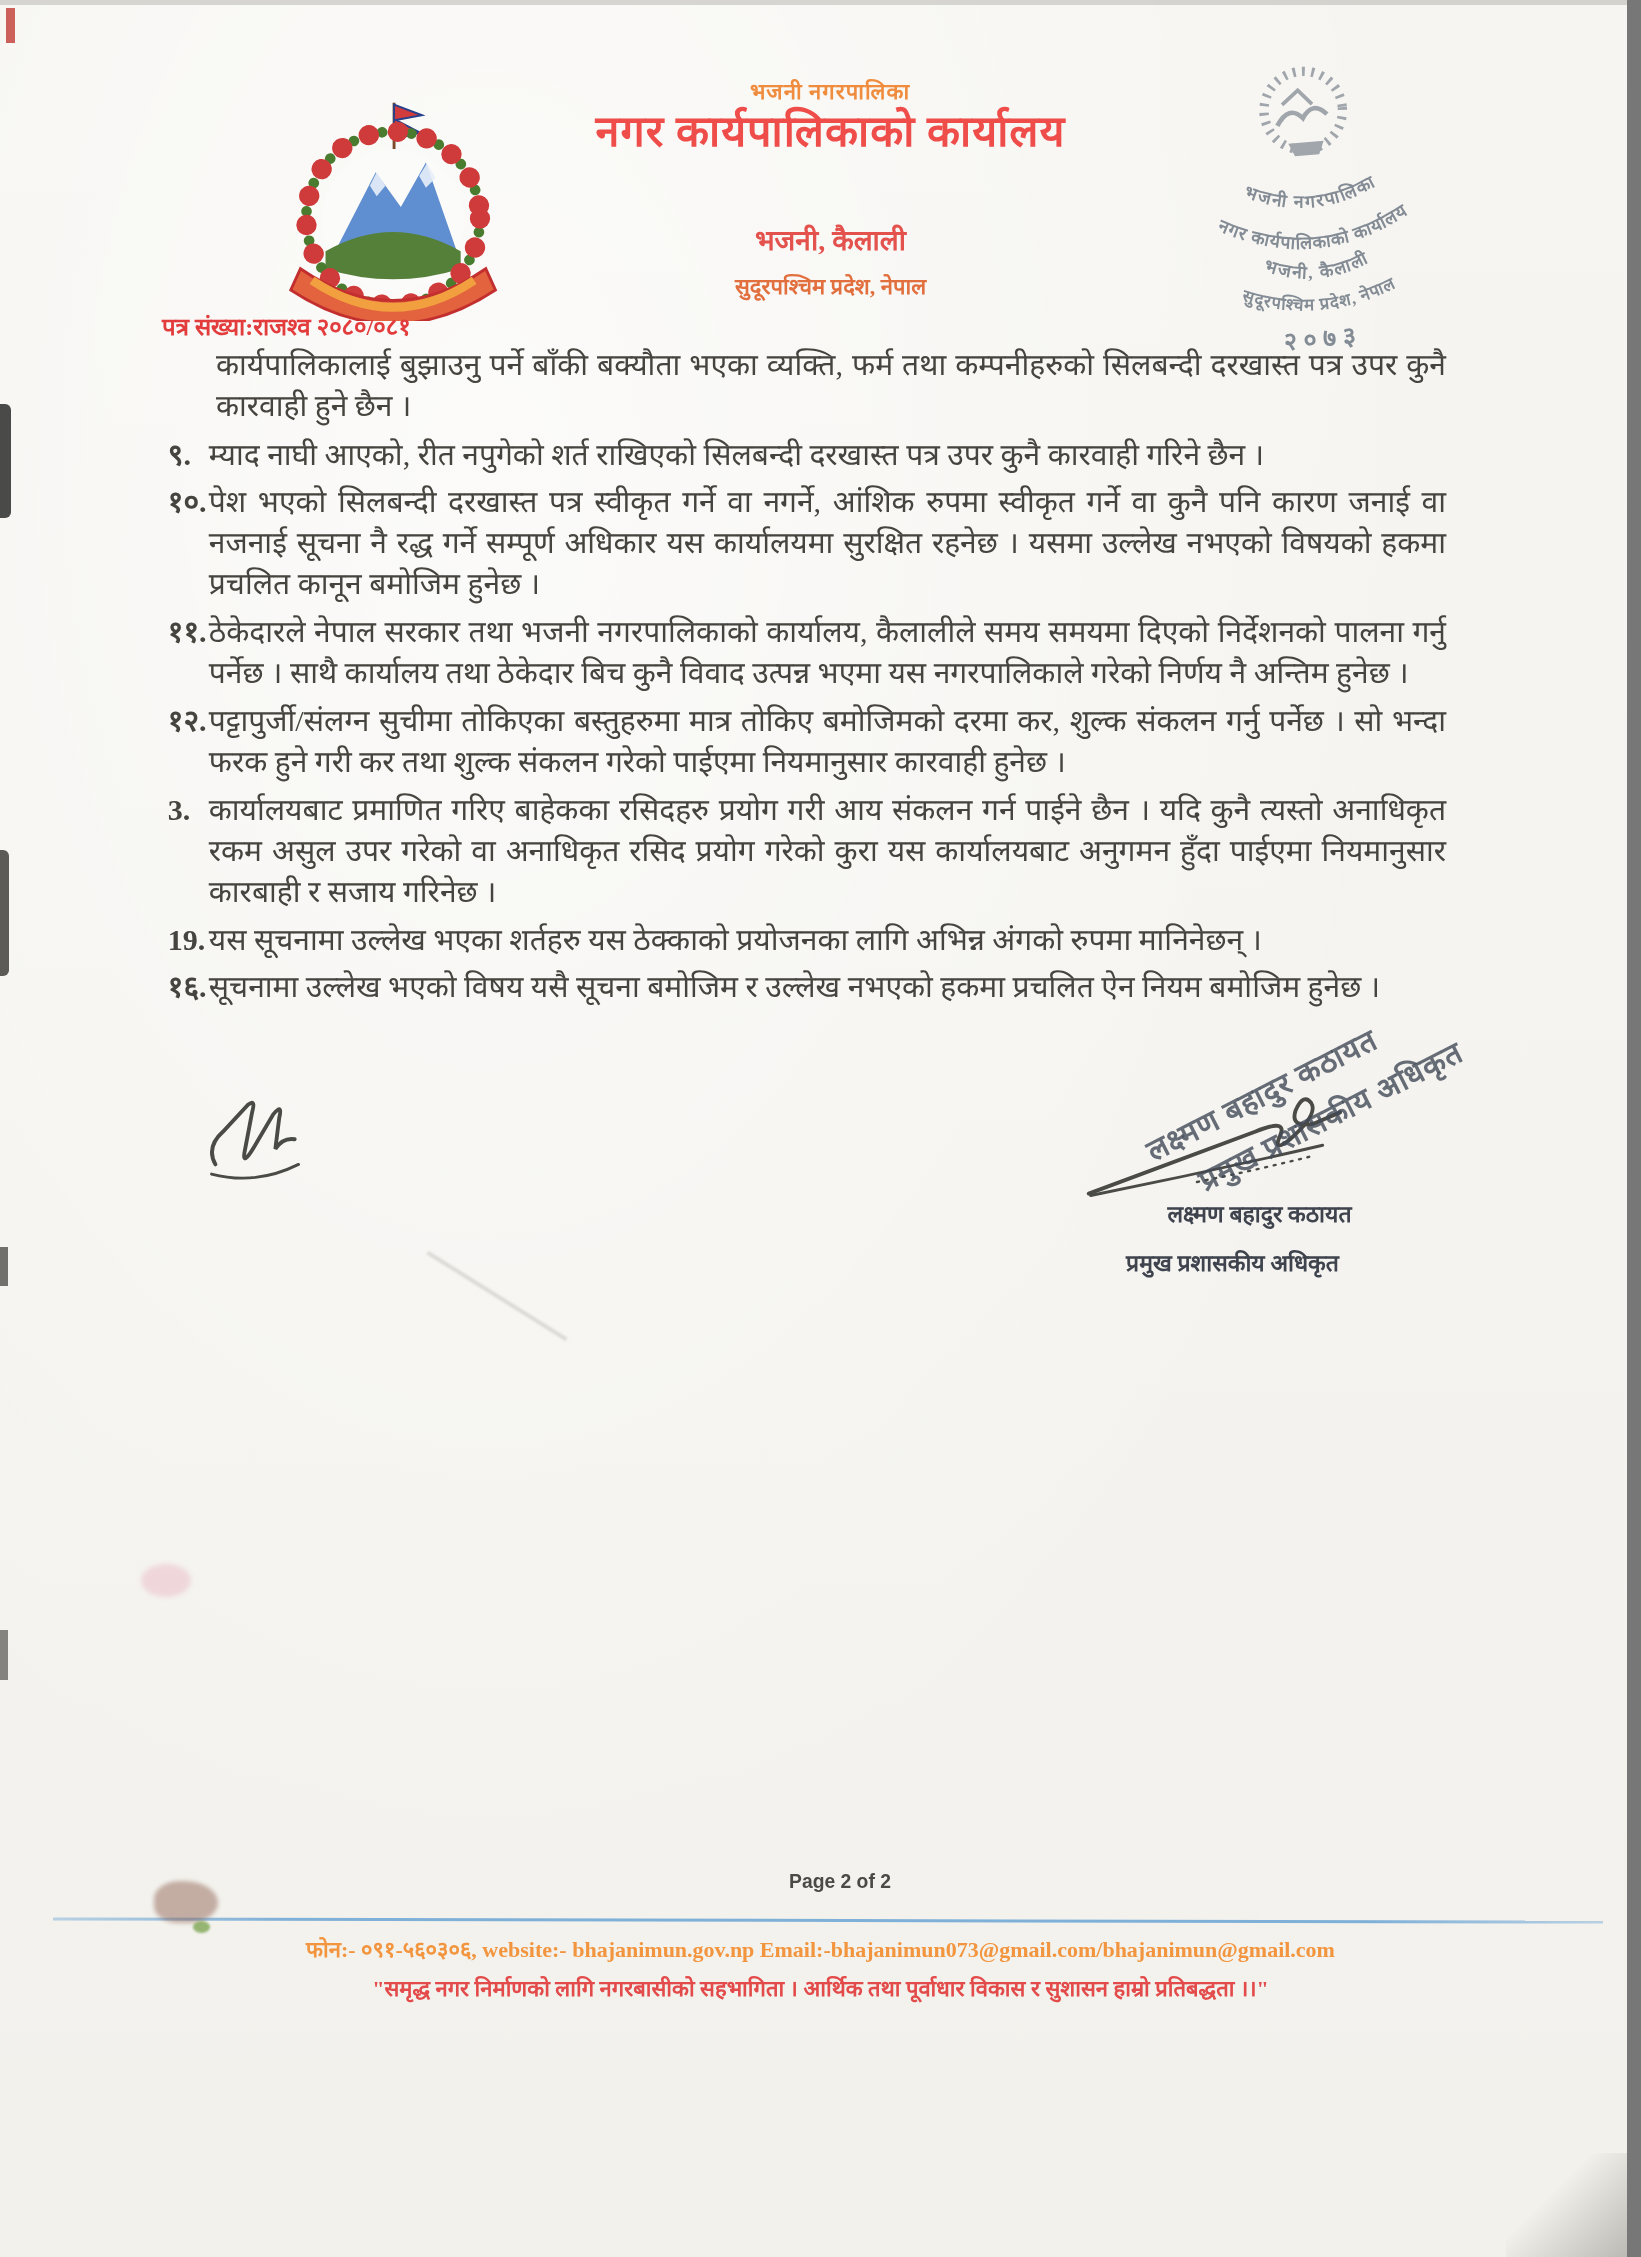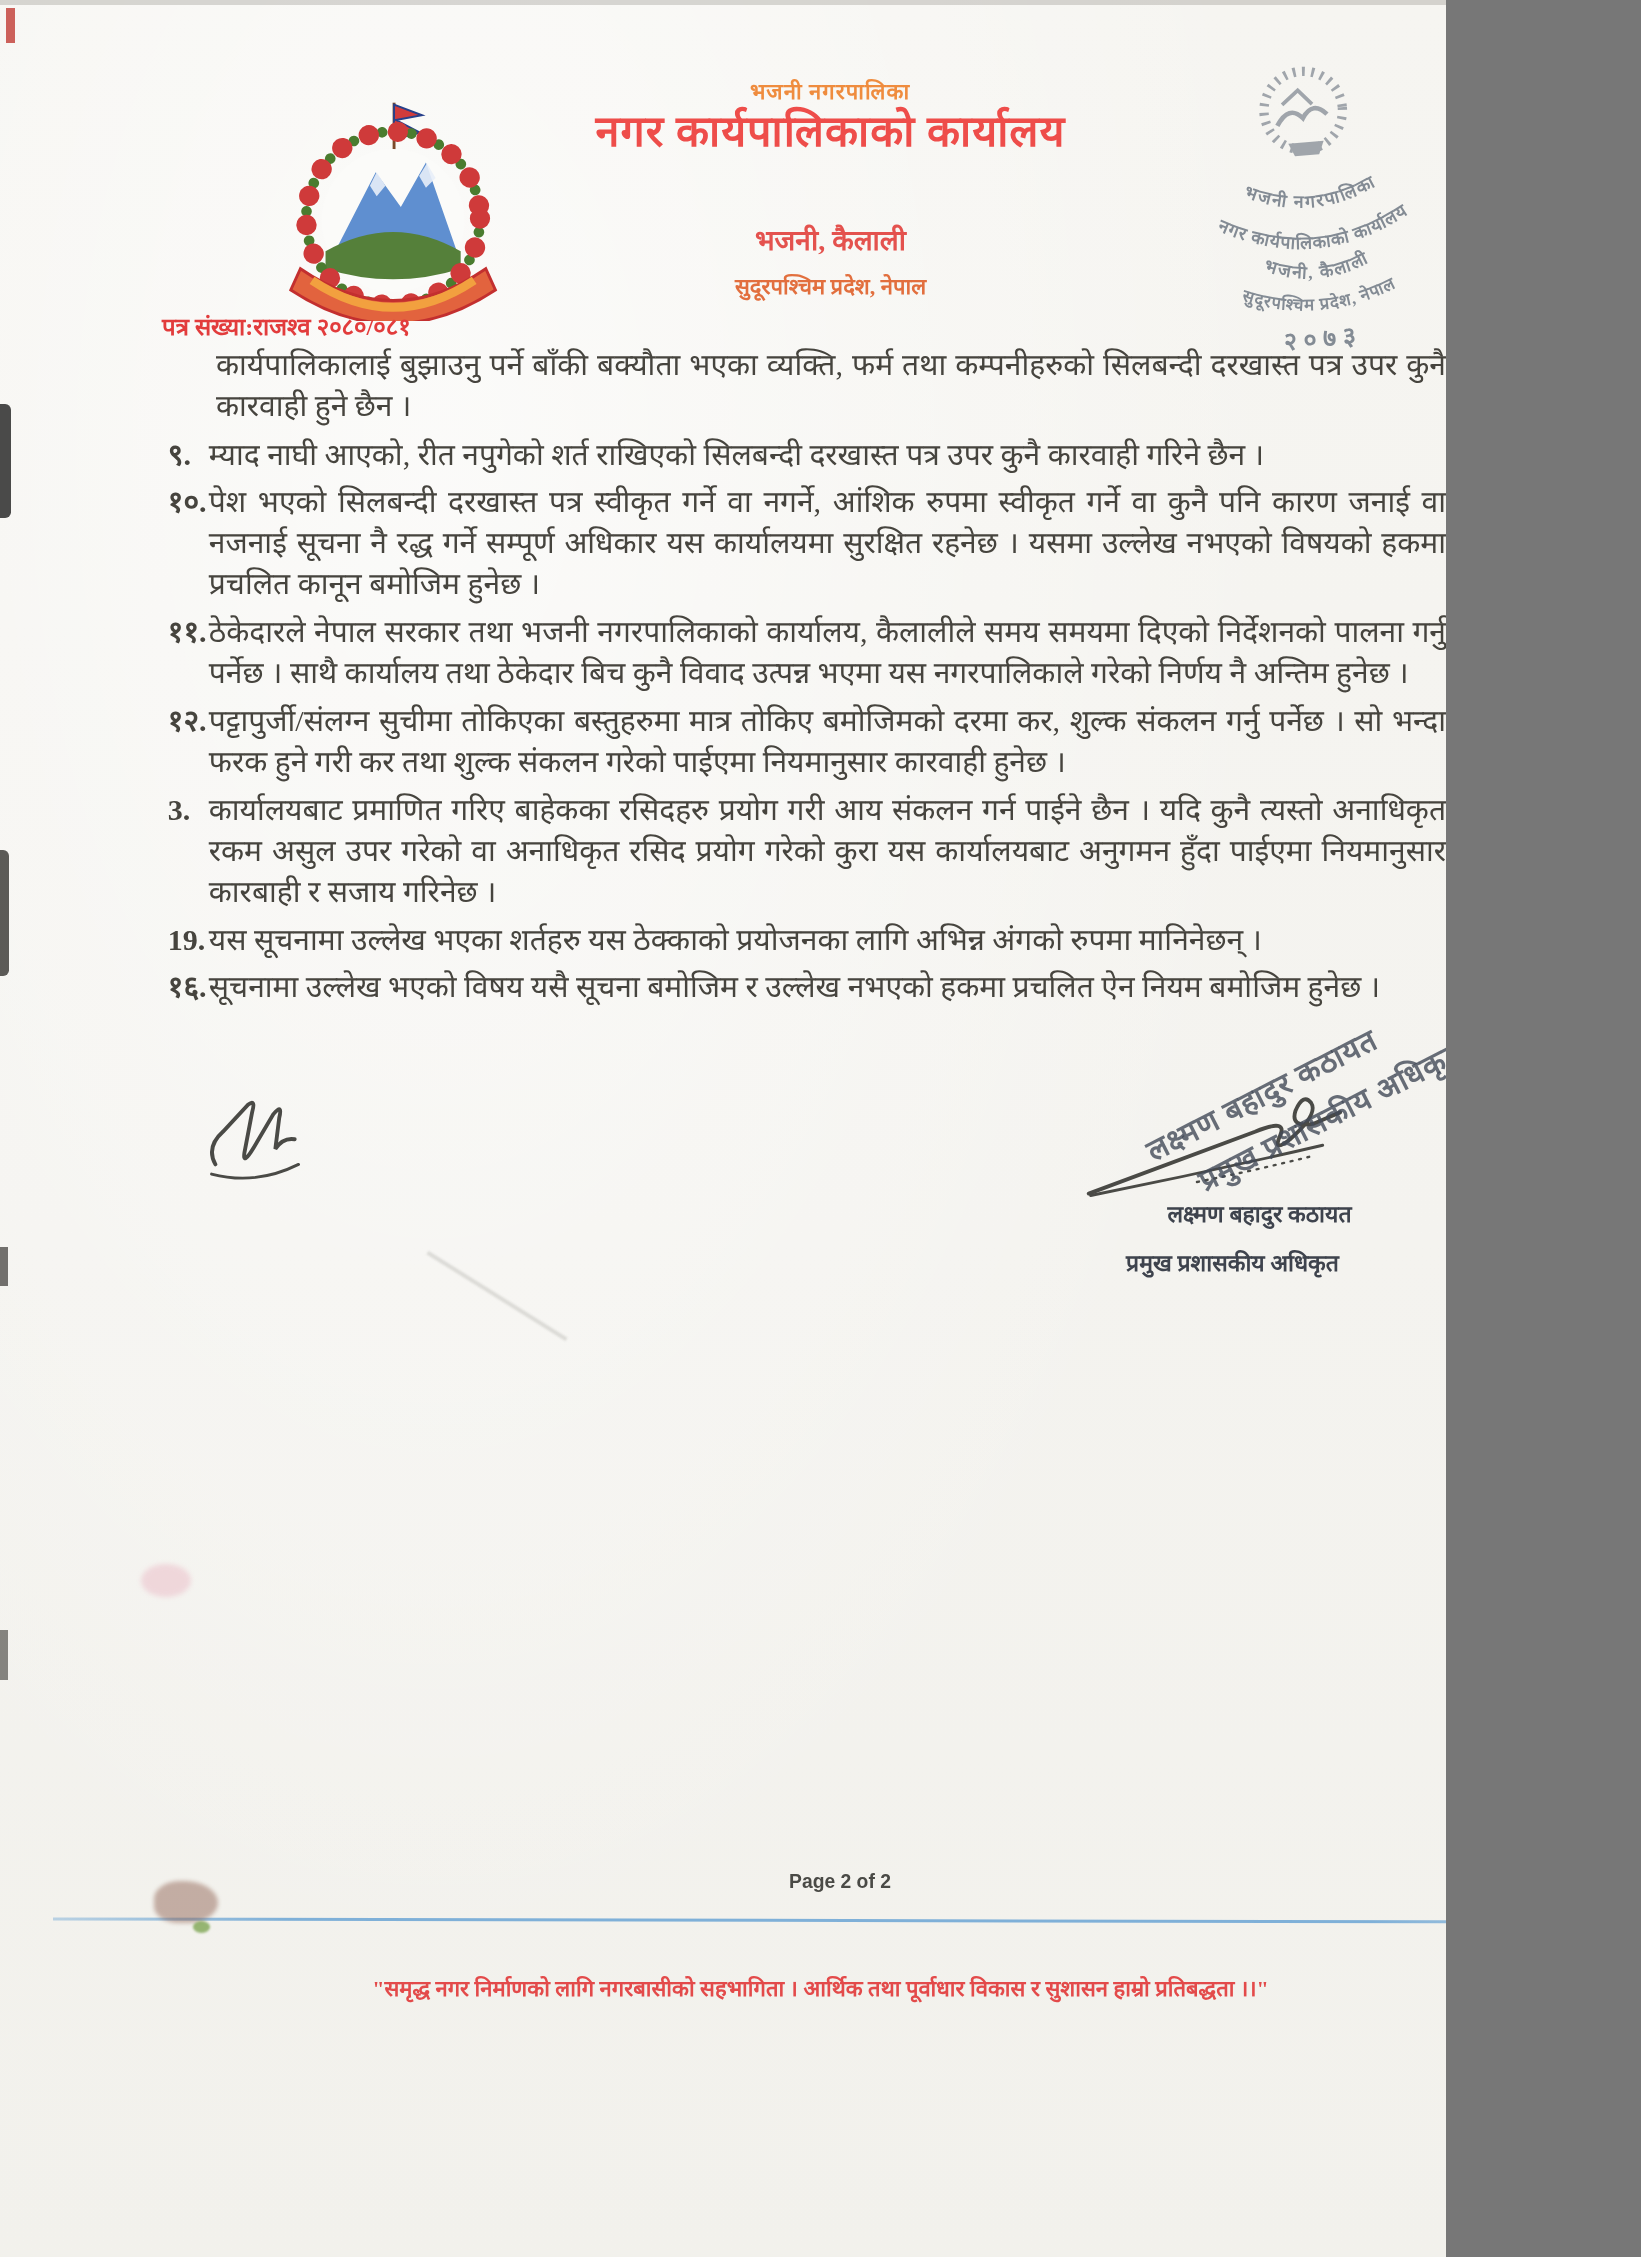--- a/index.html
+++ b/index.html
@@ -1,17 +1,17 @@
 <!DOCTYPE html>
 <html><head>
 <meta charset="utf-8">
 <style>
   html,body{margin:0;padding:0;background:#777;}
   .paper{
-    position:relative; width:1446px; height:2257px; overflow:hidden;
+    position:relative; width:1627px; height:2257px; overflow:hidden;
     background:
       radial-gradient(ellipse at 30% 20%, rgba(255,255,255,.6), rgba(0,0,0,0) 60%),
       linear-gradient(180deg,#f6f5f1 0%, #f4f3ef 55%, #f2f1ec 100%);
     font-family:"Liberation Serif","DejaVu Serif",serif;
     color:#44423c;
   }
   
   .hdr-muni{position:absolute;left:579px;top:75px;width:502px;text-align:center;
     font-size:22px;font-weight:bold;color:#ef8c3e;letter-spacing:1px;}
   .hdr-office{position:absolute;left:512px;top:100px;width:637px;text-align:center;
@@ -181,20 +181,21 @@
   <div class="sig-name">लक्ष्मण बहादुर कठायत</div>
   <div class="sig-title">प्रमुख प्रशासकीय अधिकृत</div>
 
   <div class="name-stamp">
     <div class="l1">लक्ष्मण बहादुर कठायत</div>
     <div class="l2">प्रमुख प्रशासकीय अधिकृत</div>
   </div>
 
   <div class="page-indicator">Page 2 of 2</div>
   <div class="footer-rule"></div>
+  <div class="footer-contact">फोन:- ०९१-५६०३०६, website:- bhajanimun.gov.np Email:-bhajanimun073@gmail.com/bhajanimun@gmail.com</div>
   <div class="footer-slogan">"समृद्ध नगर निर्माणको लागि नगरबासीको सहभागिता । आर्थिक तथा पूर्वाधार विकास र सुशासन हाम्रो प्रतिबद्धता ।।"</div>
 
   <div class="art a-topline"></div>
   <div class="art a-red-tick"></div>
   <div class="art a-left1"></div>
   <div class="art a-left2"></div>
   <div class="art a-left3"></div>
   <div class="art a-left4"></div>
   <div class="art a-right1"></div>
   <div class="art a-right2"></div>

